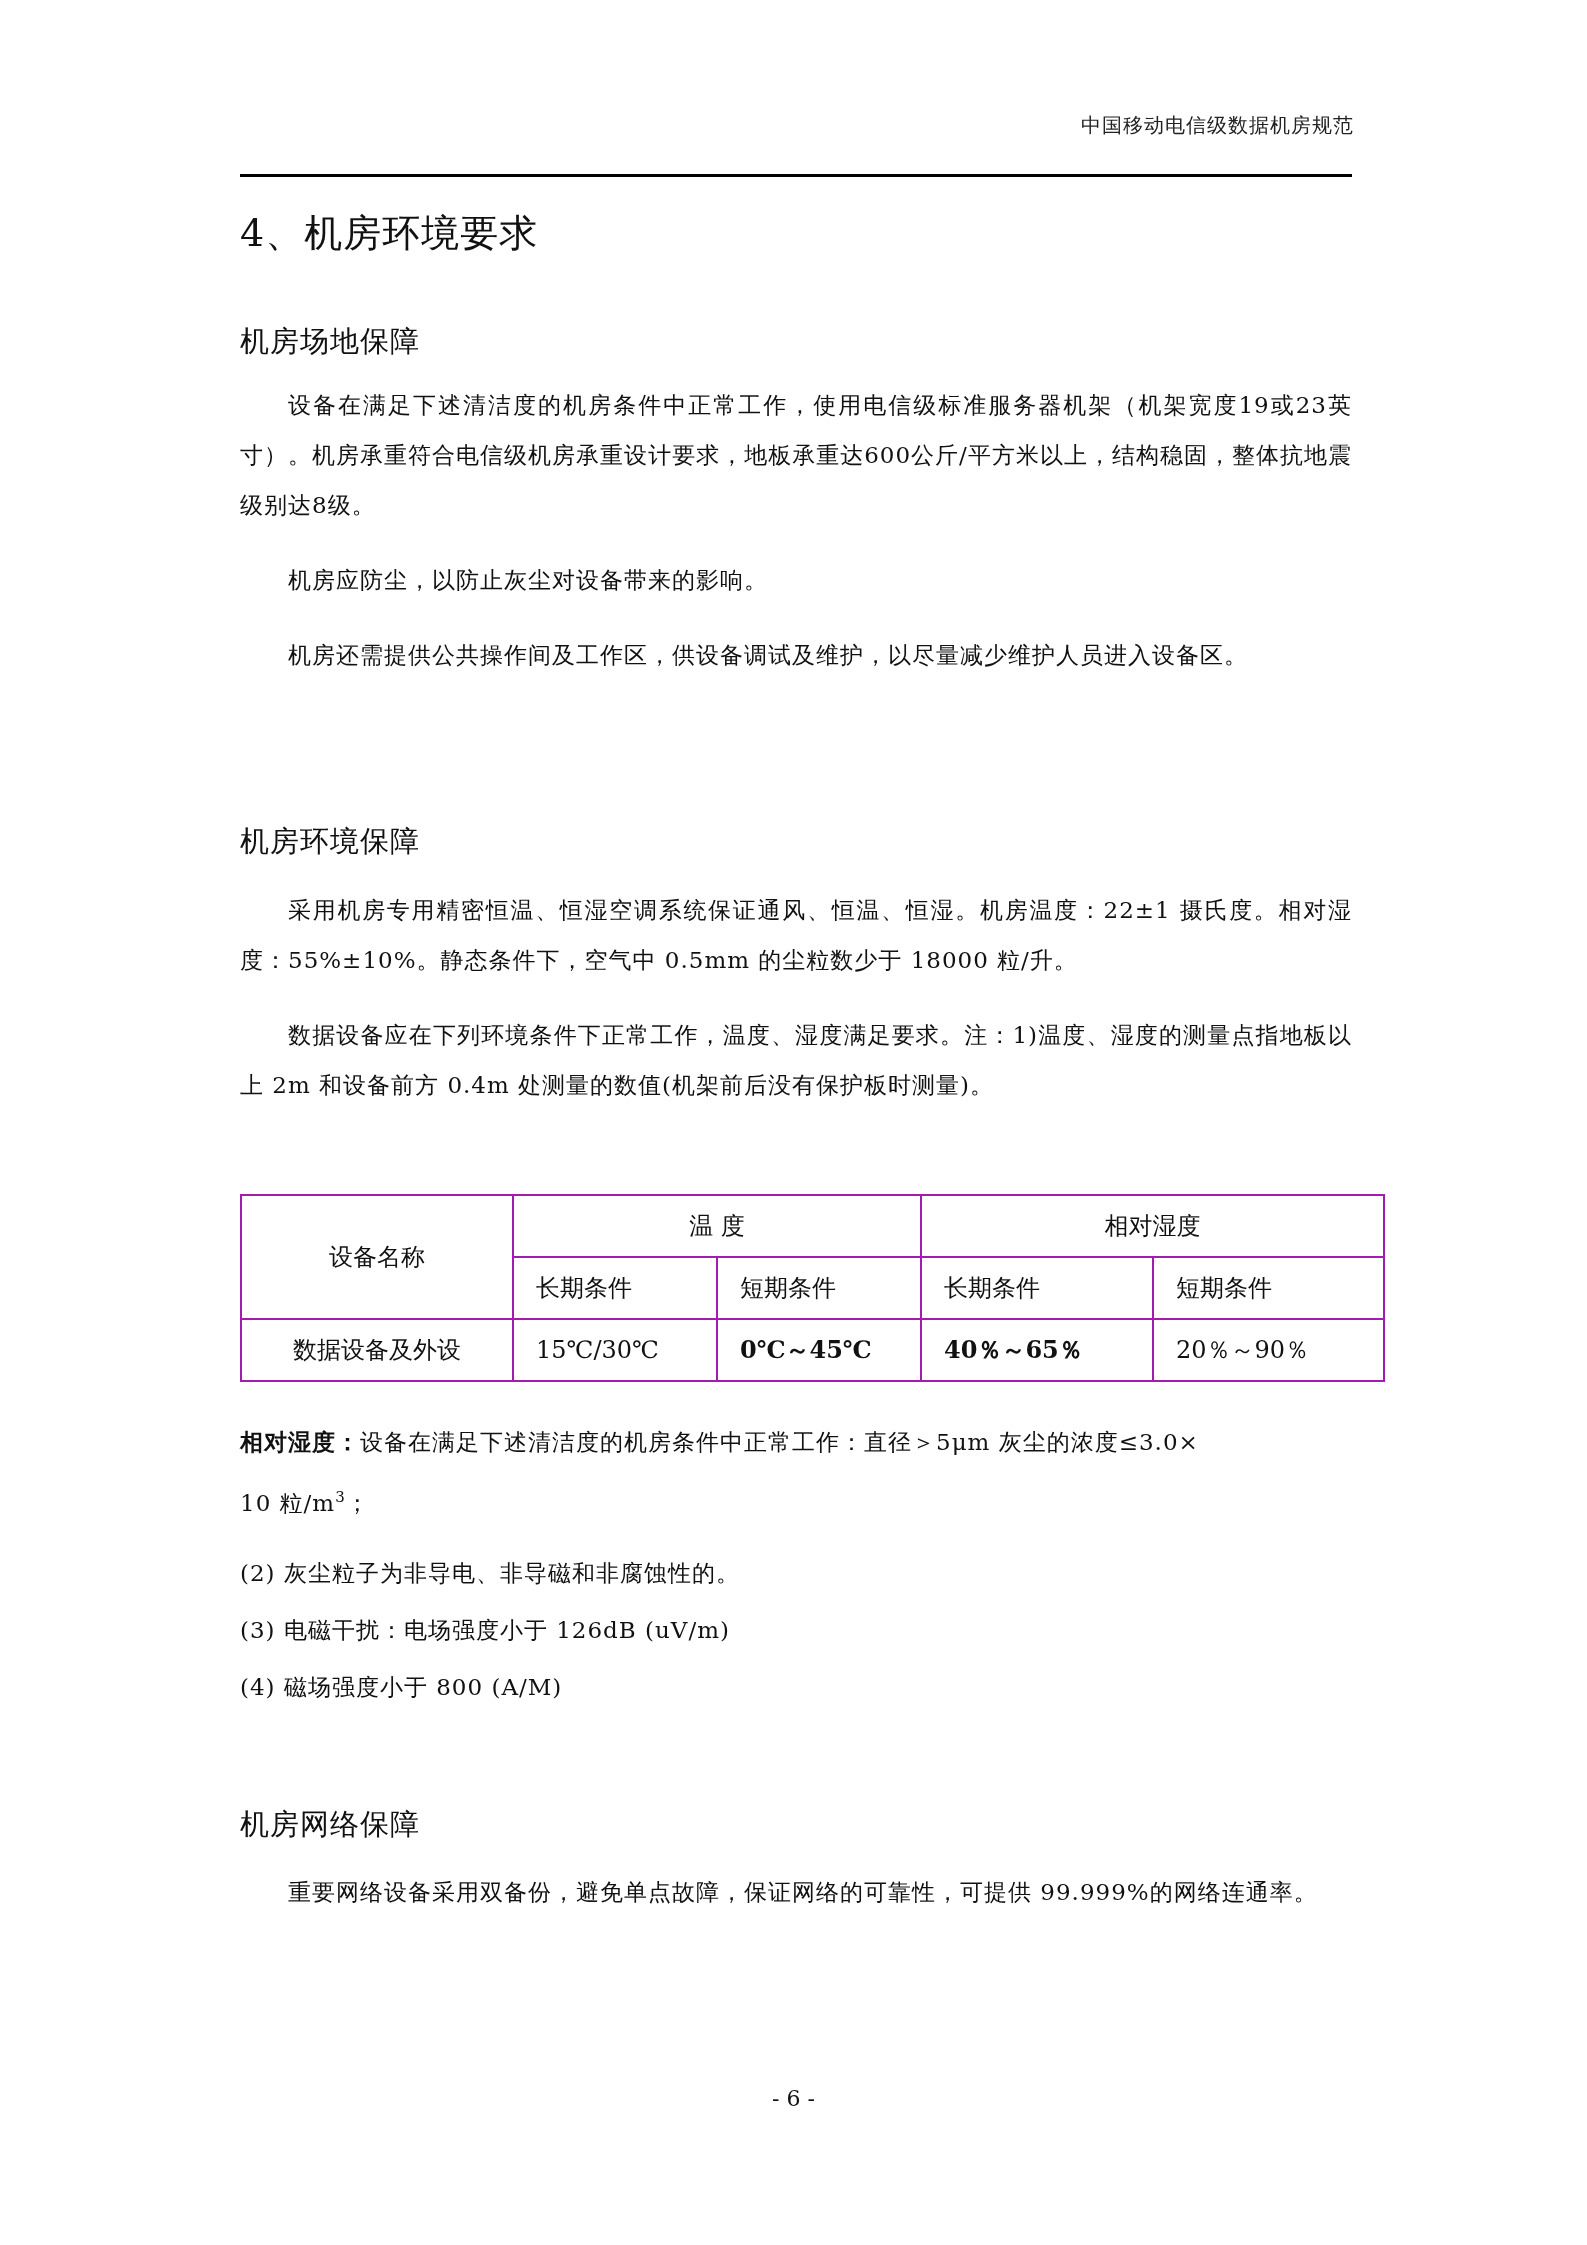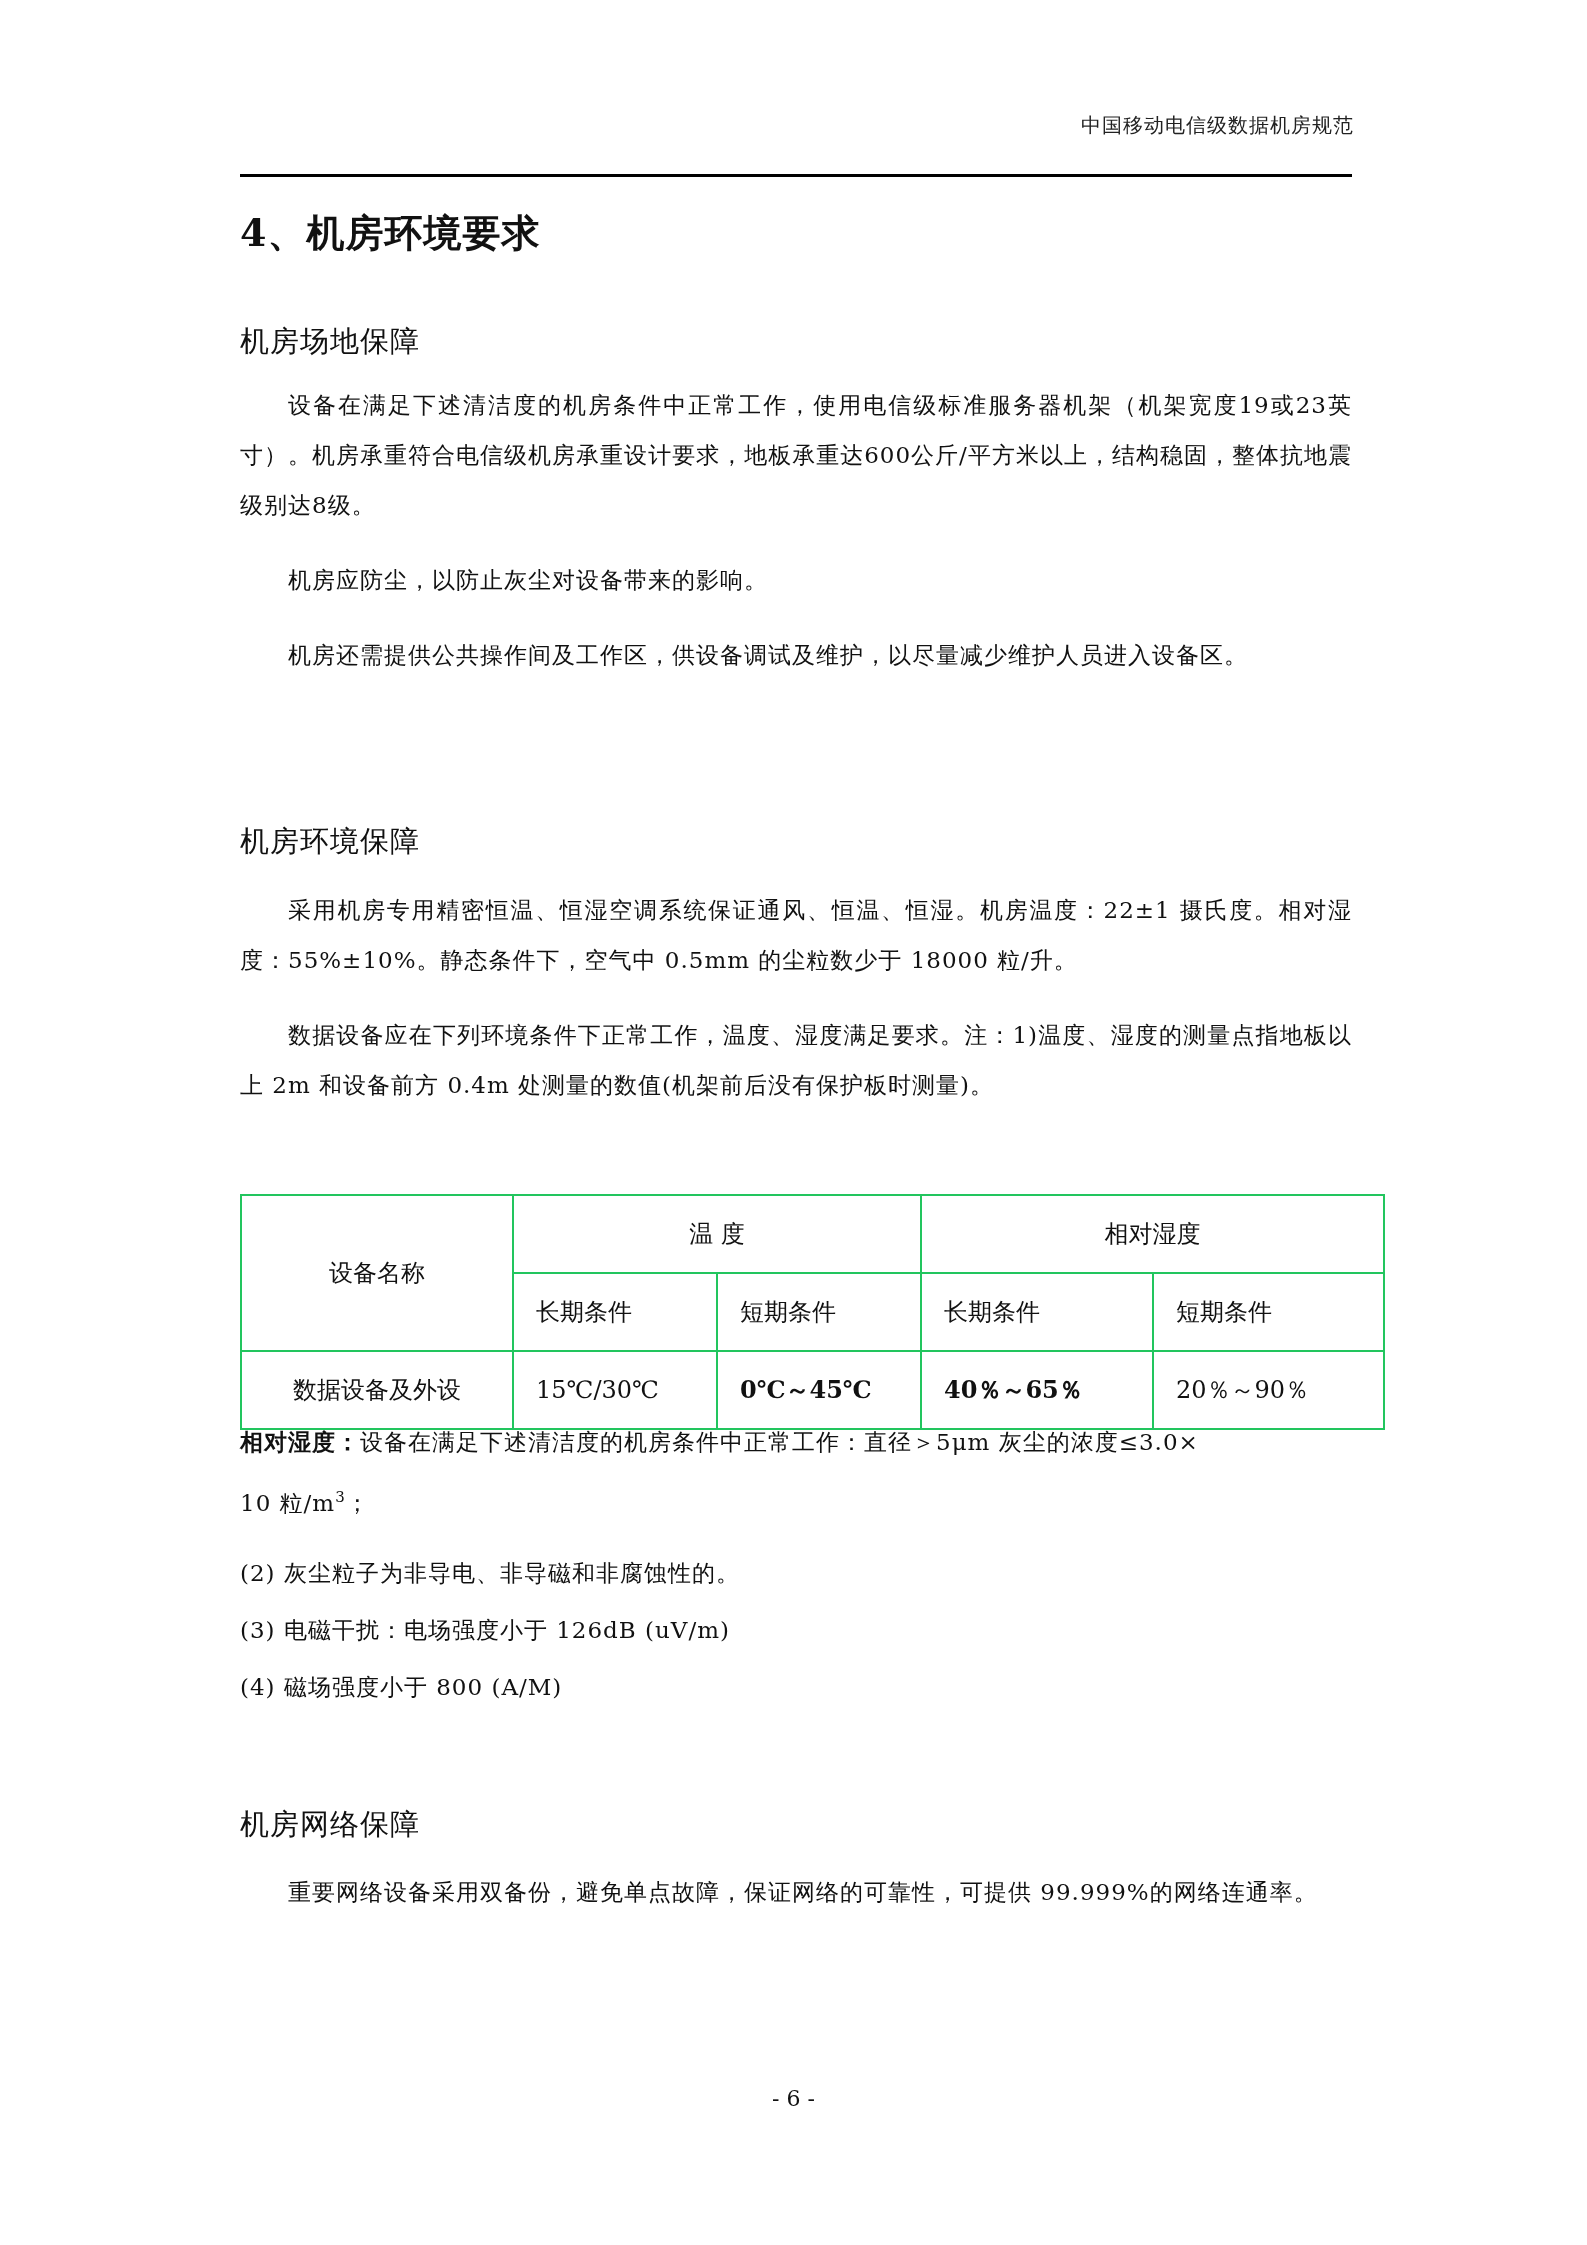--- a/index.html
+++ b/index.html
@@ -1,25 +1,25 @@
 <!DOCTYPE html>
 <html><head>
 <meta charset="utf-8">
 <style>
   html, body { margin: 0; padding: 0; background: #ffffff; }
   body { width: 1587px; height: 2245px; position: relative; overflow: hidden;
          font-family: "DejaVu Serif", "Liberation Serif", serif; color: #111; }
   .header-title { position: absolute; top: 112px; right: 233px; font-size: 20px; letter-spacing: 1px; color: #222; }
   .header-rule { position: absolute; top: 174px; left: 240px; width: 1112px; height: 3px; background: #000; }
-  .h1 { position: absolute; top: 208px; left: 240px; font-size: 38px; font-weight: bold; letter-spacing: 1px; }
+  .h1 { position: absolute; top: 208px; left: 240px; font-size: 38px; font-weight: normal; letter-spacing: 1px; }
   .h2 { position: absolute; left: 240px; font-size: 29px; font-weight: normal; letter-spacing: 1px; }
   .para { position: absolute; left: 240px; width: 1112px; font-size: 23px; line-height: 50px; letter-spacing: 1px; text-align: justify; }
   .indent { text-indent: 48px; }
   .tbl { position: absolute; top: 1194px; left: 240px; width: 1145px; border-collapse: collapse; font-size: 24px; }
-  .tbl td { border: 2px solid #22c55e; height: 60px; padding: 8px 22px; }
+  .tbl td { border: 2px solid #a21caf; height: 60px; padding: 0 22px; }
   .tbl .c { text-align: center; }
   .bold { font-weight: bold; margin-top: 44px; }
   .label-bold { font-weight: bold; }
   .list-line { position: absolute; left: 240px; font-size: 23px; letter-spacing: 1px; }
   .page-num { position: absolute; top: 2086px; left: 0; width: 1587px; text-align: center; font-size: 22px; }
   sup { font-size: 15px; }
 </style>
 </head>
 <body>
 

